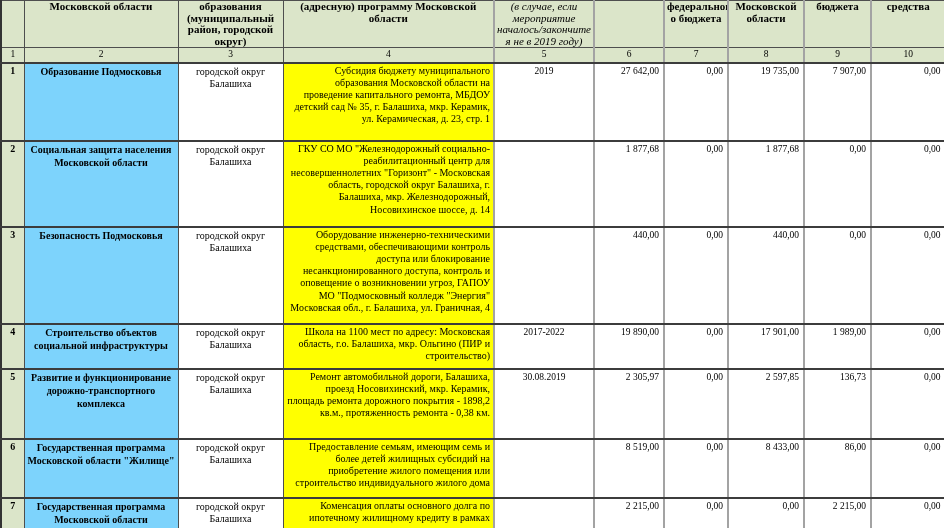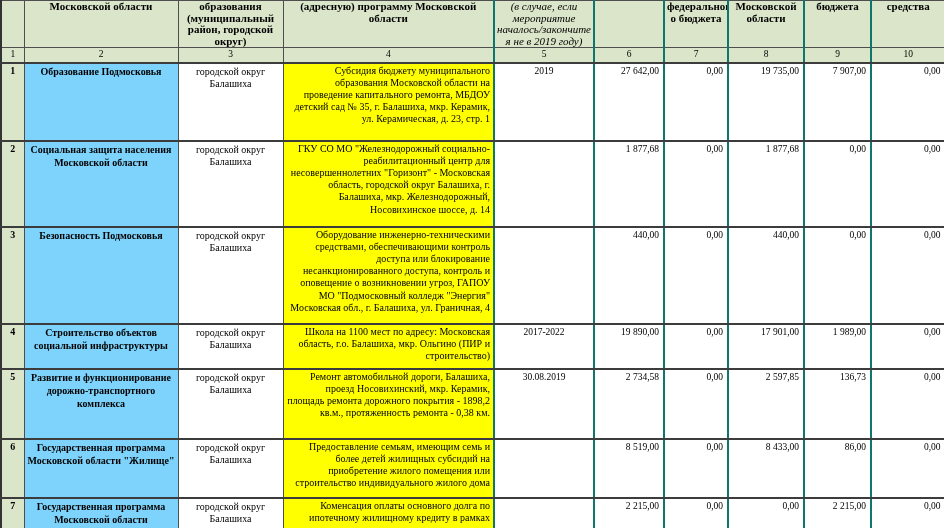--- a/index.html
+++ b/index.html
@@ -13,21 +13,21 @@
   table.sheet {
     border-collapse: collapse; table-layout: fixed;
     width: 944px;
   }
   td, th {
     border: 1px solid #4e4e4e;
     vertical-align: top;
     overflow: hidden;
   }
   
-  td:nth-child(n+5), th:nth-child(n+5) { border-left: 2px solid #0f766e; }
+  td:nth-child(n+5), th:nth-child(n+5) { border-left: 2px solid #a3a3a3; }
   table.sheet { border-left: 2px solid #333; }
   
   tr.header-row { height: 47px; }
   tr.header-row th {
     background: #dbe5c9;
     font-weight: bold; font-size: 11px; line-height: 11.5px;
     text-align: center; white-space: pre-line; padding: 0 2px;
   }
   tr.header-row th.h-italic { font-weight: normal; font-style: italic; }
   tr.colnum-row { height: 15px; }
@@ -151,21 +151,21 @@
     <td class="c-val">17 901,00</td>
     <td class="c-val">1 989,00</td>
     <td class="c-val">0,00</td>
   </tr>
         <tr>
     <td class="c-num">5</td>
     <td class="c-prog">Развитие и функционирование дорожно-транспортного комплекса</td>
     <td class="c-muni">городской округ Балашиха</td>
     <td class="c-event">Ремонт автомобильной дороги, Балашиха, проезд Носовихинский, мкр. Керамик, площадь ремонта дорожного покрытия - 1898,2 кв.м., протяженность ремонта - 0,38 км.</td>
     <td class="c-period">30.08.2019</td>
-    <td class="c-val">2 734,58</td>
+    <td class="c-val">2 305,97</td>
     <td class="c-val">0,00</td>
     <td class="c-val">2 597,85</td>
     <td class="c-val">136,73</td>
     <td class="c-val">0,00</td>
   </tr>
         <tr>
     <td class="c-num">6</td>
     <td class="c-prog">Государственная программа Московской области "Жилище"</td>
     <td class="c-muni">городской округ Балашиха</td>
     <td class="c-event">Предоставление семьям, имеющим семь и более детей жилищных субсидий на приобретение жилого помещения или строительство индивидуального жилого дома</td>

